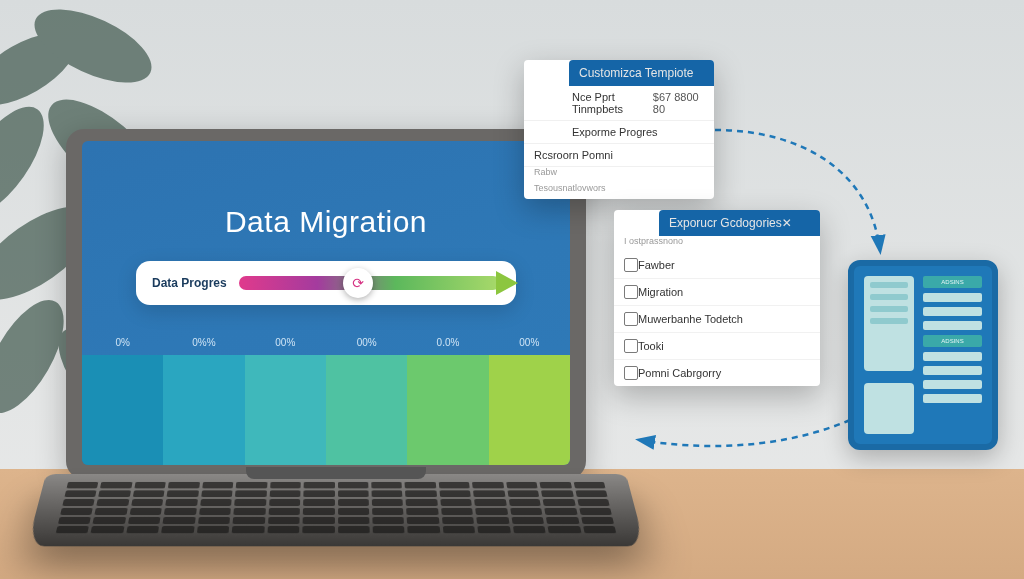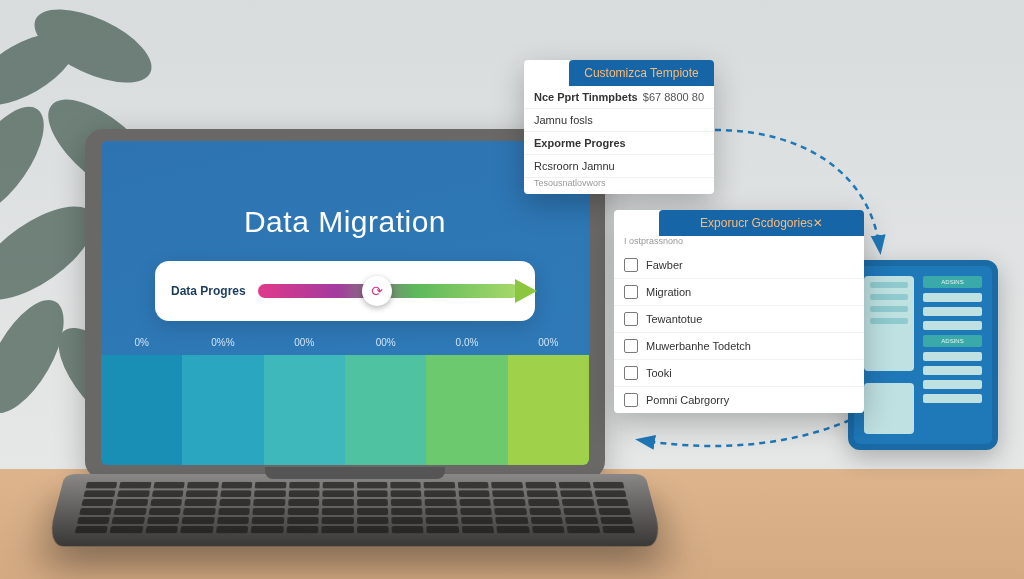--- a/index.html
+++ b/index.html
@@ -6,57 +6,57 @@
   body { width: 1024px; height: 579px; overflow: hidden; position: relative; background: linear-gradient(180deg, #d8dcdd 0%, #e3e5e5 60%, #e8e9e9 100%); }
 
   
   .plant { position: absolute; left: -60px; top: 0; width: 260px; height: 460px; z-index: 0; opacity: .7; }
   .plant svg { width: 100%; height: 100%; }
 
   
   .desk { position: absolute; left: 0; bottom: 0; width: 100%; height: 110px; background: linear-gradient(180deg, #ddb48c 0%, #d4aa82 100%); z-index: 1; }
 
   
-  .laptop { position: absolute; left: 75px; bottom: 10px; width: 560px; height: 440px; z-index: 3; perspective: 1400px; }
+  .laptop { position: absolute; left: 56px; bottom: 10px; width: 560px; height: 440px; z-index: 3; perspective: 1400px; }
   .lid { position: absolute; left: 10px; top: 0; width: 520px; height: 350px; border-radius: 18px; background: #6a6866; box-shadow: 0 8px 30px rgba(0,0,0,.25); }
   .screen { position: absolute; left: 16px; top: 12px; right: 16px; bottom: 14px; border-radius: 6px; background: linear-gradient(165deg, #2d73b1 0%, #2e78b6 50%, #2f7ab8 100%); overflow: hidden; color: #fff; }
   .hinge { position: absolute; left: 50%; top: 338px; width: 180px; height: 12px; background: #555; border-radius: 0 0 8px 8px; transform: translateX(-50%); z-index: 2; }
   .base { position: absolute; left: -10px; top: 345px; width: 580px; height: 105px; background: linear-gradient(180deg, #8a8886 0%, #3a3836 100%); border-radius: 10px 10px 16px 16px / 10px 10px 40px 40px; transform: rotateX(55deg); transform-origin: top; box-shadow: 0 30px 40px rgba(0,0,0,.35); }
   .keys { position: absolute; left: 24px; right: 24px; top: 12px; height: 60px; display: grid; grid-template-columns: repeat(16, 1fr); grid-auto-rows: 10px; gap: 3px; opacity: .7; }
   .keys span { background: #1b1a19; border-radius: 2px; }
 
   
   .title { position: absolute; top: 64px; left: 0; right: 0; text-align: center; font-size: 30px; font-weight: 300; letter-spacing: .5px; }
-  .progress-card { position: absolute; top: 120px; left: 50%; transform: translateX(-50%); width: 380px; height: 60px; background: #fff; border-radius: 14px; color: #333; padding: 10px 16px; display: flex; align-items: center; gap: 12px; box-shadow: 0 6px 20px rgba(0,0,0,.15); }
+  .progress-card { position: absolute; top: 120px; left: 50%; transform: translateX(-50%); width: 380px; height: 44px; background: #fff; border-radius: 14px; color: #333; padding: 10px 16px; display: flex; align-items: center; gap: 12px; box-shadow: 0 6px 20px rgba(0,0,0,.15); }
   .progress-label { font-size: 12px; font-weight: 600; color: #1a3b5d; white-space: nowrap; }
   .bar-wrap { flex: 1; position: relative; height: 22px; }
   .bar-bg { position: absolute; inset: 0 0 auto 0; height: 14px; top: 4px; border-radius: 7px; background: linear-gradient(90deg, #e03a8c 0%, #a43b9e 30%, #5cb85c 60%, #a8d96a 100%); }
   .bar-arrow { position: absolute; right: -18px; top: -1px; width: 0; height: 0; border-left: 22px solid #8cc63f; border-top: 12px solid transparent; border-bottom: 12px solid transparent; }
   .bar-knob { position: absolute; left: 40%; top: -4px; width: 30px; height: 30px; border-radius: 50%; background: #fff; box-shadow: 0 2px 6px rgba(0,0,0,.3); display: flex; align-items: center; justify-content: center; color: #d63384; font-size: 14px; }
 
   .chart { position: absolute; left: 0; right: 0; bottom: 0; height: 130px; display: flex; align-items: flex-end; }
   .chart .col { flex: 1; position: relative; }
   .chart .bar { width: 100%; }
   .chart .lbl { position: absolute; top: -18px; left: 0; right: 0; text-align: center; font-size: 10px; color: #cfe4f5; }
   .info-dot { position: absolute; top: 14px; right: 14px; width: 22px; height: 22px; border-radius: 50%; background: rgba(255,255,255,.25); display: flex; align-items: center; justify-content: center; font-size: 12px; }
 
   
   .panel { position: absolute; background: #fff; border-radius: 4px; box-shadow: 0 10px 30px rgba(0,0,0,.25); font-size: 11px; color: #333; z-index: 10; }
-  .panel-title { background: #1565a7; color: #fdba74; padding: 6px 10px; font-size: 12px; display: flex; justify-content: center; align-items: center; border-radius: 4px 4px 0 0; margin-left: 45px; }
+  .panel-title { background: #1565a7; color: #e5e5e5; padding: 6px 10px; font-size: 12px; display: flex; justify-content: flex-start; align-items: center; border-radius: 4px 4px 0 0; margin-left: 45px; }
   .panel-close { cursor: pointer; font-size: 12px; }
   .row { display: flex; justify-content: space-between; padding: 5px 10px; border-bottom: 1px solid #f0f0f0; }
   .row:last-child { border-bottom: none; }
   .row .k { color: #333; }
-  .row .k.strong { font-weight: 700; }
+  .row .k.strong { font-weight: 400; margin-left: 38px; }
   .row .v { color: #555; }
   .sub { color: #999; font-size: 9px; padding: 0 10px 6px; }
 
   .panel-a { top: 60px; left: 524px; width: 190px; }
-  .panel-b { top: 210px; left: 614px; width: 250px; }
-  .panel-b .item { display: flex; align-items: center; gap: 8px; padding: 6px 10px; border-bottom: 1px solid #f1f1f1; }
+  .panel-b { top: 210px; left: 614px; width: 206px; }
+  .panel-b .item { display: flex; align-items: center; padding: 6px 10px; border-bottom: 1px solid #f1f1f1; }
   .panel-b .item .ic { width: 14px; height: 14px; border: 1.5px solid #7a7a7a; border-radius: 2px; flex-shrink: 0; }
   .panel-b .item:last-child { border-bottom: none; }
 
   
   .tablet { position: absolute; width: 150px; height: 190px; background: #1f78b8; border-radius: 12px; border: 6px solid #1a6aa5; top: 260px; left: 848px; z-index: 9; box-shadow: 0 8px 24px rgba(0,0,0,.25); overflow: hidden; }
   .tablet-inner { position: absolute; inset: 10px; }
   .t-left { position: absolute; left: 0; top: 0; width: 42%; height: 60%; background: #bfe1e2; border-radius: 4px; }
   .t-left .ln { height: 6px; background: #8fcace; margin: 6px; border-radius: 2px; }
   .t-right { position: absolute; right: 0; top: 0; width: 50%; height: 100%; display: flex; flex-direction: column; gap: 5px; }
   .t-right .hdr { height: 12px; background: #3aa9a9; border-radius: 2px; display:flex; align-items:center; justify-content:center; font-size:6px; color:#e6f5f5;}
@@ -236,53 +236,46 @@
 <div class="panel panel-a">
   <div class="panel-title">
     <span>Customizca Tempiote</span>
   </div>
   <div id="panel-a-body">
       <div class="row">
         <span class="k strong">Nce Pprt Tinmpbets</span>
         <span class="v">$67 8800 80</span>
       </div>
       <div class="row">
-        <span class="k">Jamnu fosls</span>
-        <span class="v"></span>
-      </div>
-      <div class="row">
         <span class="k strong">Exporme Progres</span>
         <span class="v"></span>
       </div>
       <div class="row">
-        <span class="k">Rcsroorn Jamnu</span>
+        <span class="k">Rcsroorn Pomni</span>
         <span class="v"></span>
       </div>
+      <div class="sub">Rabw</div>
       <div class="sub">Tesousnatlovwors</div>
     </div>
 </div>
 
 <div class="panel panel-b">
   <div class="panel-title">
     <span>Exporucr Gcdogories</span>
     <span class="panel-close">✕</span>
   </div>
   <div class="sub">I ostprassnono</div>
   <div id="panel-b-body">
       <div class="item">
         <span class="ic"></span>
         <span>Fawber</span>
       </div>
       <div class="item">
         <span class="ic"></span>
         <span>Migration</span>
-      </div>
-      <div class="item">
-        <span class="ic"></span>
-        <span>Tewantotue</span>
       </div>
       <div class="item">
         <span class="ic"></span>
         <span>Muwerbanhe Todetch</span>
       </div>
       <div class="item">
         <span class="ic"></span>
         <span>Tooki</span>
       </div>
       <div class="item">

